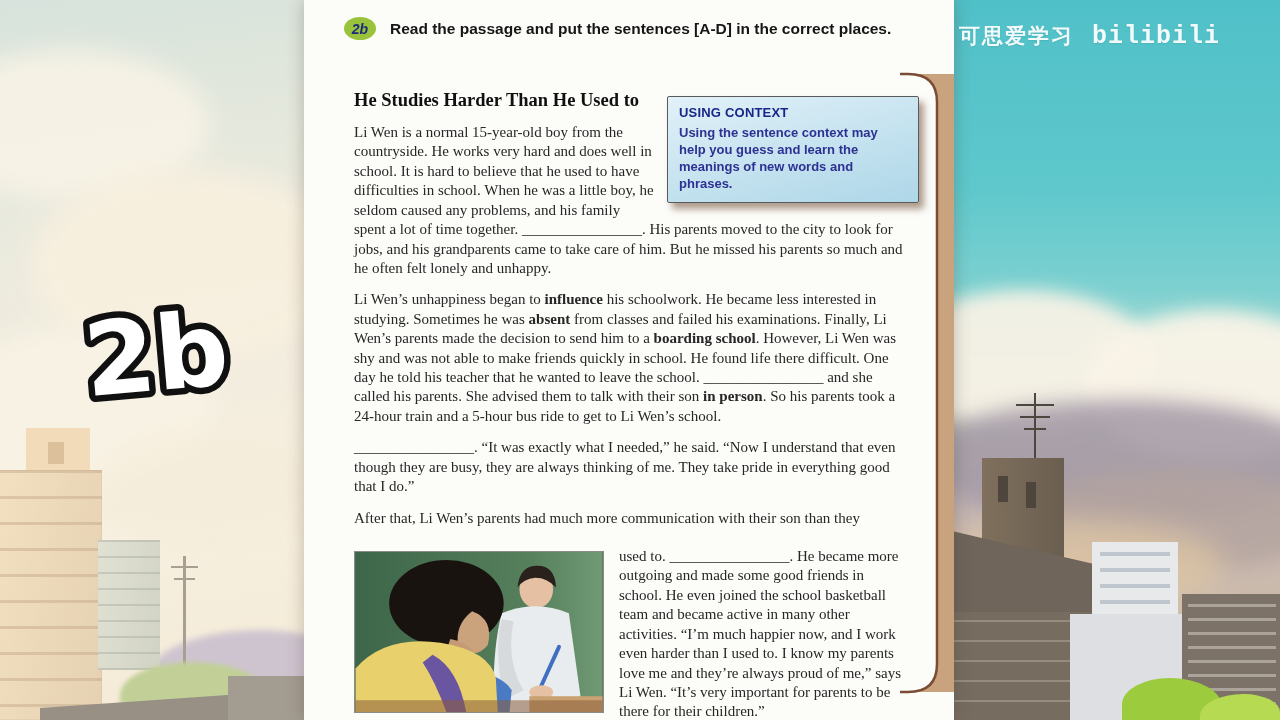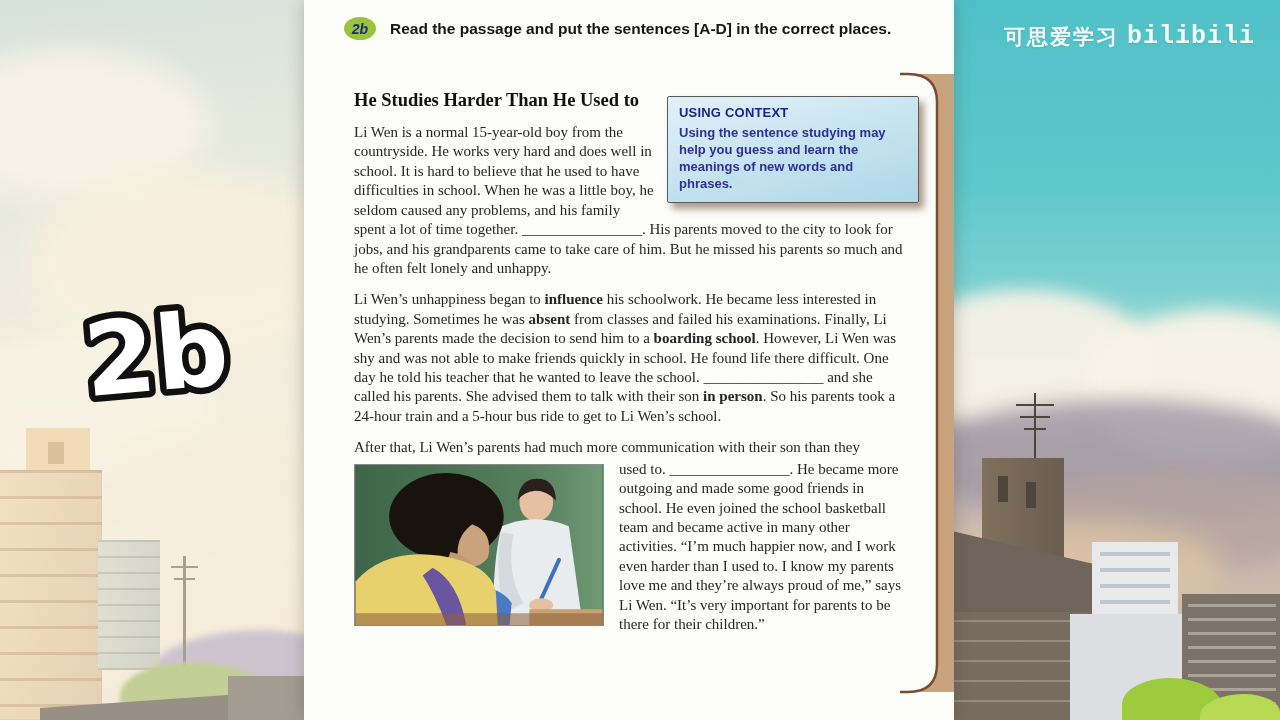--- a/index.html
+++ b/index.html
@@ -66,21 +66,21 @@
   .white2{position:absolute;left:116px;top:614px;width:118px;height:108px;background:#dddfe2;}
   .dark-r{position:absolute;left:228px;top:594px;width:100px;height:128px;background:#7c7268;}
   .dark-r:after{content:"";position:absolute;inset:10px 6px 0 6px;
     background:repeating-linear-gradient(to bottom,rgba(230,225,215,.45) 0 3px,transparent 3px 14px);}
   .tree-r1{position:absolute;left:168px;top:678px;width:100px;height:55px;background:#9ccb3e;
     border-radius:55% 60% 20% 25%;}
   .tree-r2{position:absolute;left:246px;top:694px;width:80px;height:40px;background:#b6da51;
     border-radius:60% 50% 20% 30%;}
 
   
-  .watermark{position:absolute;left:1004px;top:22px;display:flex;align-items:center;gap:8px;
+  .watermark{position:absolute;left:959px;top:22px;display:flex;align-items:flex-start;gap:18px;
     color:#fff;opacity:.93;z-index:5;text-shadow:0 1px 2px rgba(0,0,0,.08);}
   .wm-channel{font-size:21px;font-weight:bold;letter-spacing:2px;}
   .wm-logo{font-family:Liberation Mono, monospace;font-size:25px;font-weight:bold;letter-spacing:1px;}
 
   
   .big-label{position:absolute;left:66px;top:282px;width:180px;height:140px;z-index:5;}
 
   
   .page{position:absolute;left:304px;top:0;width:650px;height:720px;background:#fcfcf9;
     box-shadow:0 0 16px rgba(70,55,40,.3);}
@@ -98,21 +98,21 @@
     background:linear-gradient(165deg,#e2f1f8 0%,#c4e2ef 55%,#aed7e8 100%);
     border:1px solid #5a5a5a;border-radius:2px;
     box-shadow:5px 6px 7px rgba(110,75,50,.55);
     padding:8px 11px 9px;font-family:"Liberation Sans",sans-serif;}
   .tip-title{font-weight:bold;font-size:13px;color:#172688;margin-bottom:5px;letter-spacing:.2px;}
   .tip-body{font-weight:bold;font-size:13px;line-height:1.3;color:#2d3193;}
 
   .passage-title{font-size:18.5px;font-weight:bold;color:#101010;margin:50px 0 12px;}
   .para{font-size:15px;line-height:1.295;margin:0 0 12px;}
   .para b{font-weight:bold;}
-  .para-lead{margin-bottom:2px;}
+  .para-lead{margin-bottom:19px;}
   .photo-float{float:left;width:250px;height:162px;margin:4px 15px 2px 0;
     border:1px solid #8a8a8a;box-sizing:border-box;background:#46704f;}
   .photo-float svg{display:block;width:100%;height:100%;}
 </style>
 </head>
 <body>
 
 <div class="bg-left">
   <div class="sky"></div>
   <div class="cloud cl1"></div>
@@ -173,29 +173,30 @@
 
   <div class="exercise-header">
     <div class="badge">2b</div>
     <div class="instruction">Read the passage and put the sentences [A-D] in the correct places.</div>
   </div>
 
   <div class="content">
 
     <div class="tip-box">
       <div class="tip-title">USING CONTEXT</div>
-      <div class="tip-body">Using the sentence studying may help you guess and learn the meanings of new words and phrases.</div>
+      <div class="tip-body">Using the sentence context may help you guess and learn the meanings of new words and phrases.</div>
     </div>
 
     <h1 class="passage-title">He Studies Harder Than He Used to</h1>
 
     <p class="para"><span>Li Wen is a normal 15-year-old boy from the countryside. He works very hard and does well in school. It is hard to believe that he used to have difficulties in school. When he was a little boy, he seldom caused any problems, and his family spent a lot of time together. ________________. His parents moved to the city to look for jobs, and his grandparents came to take care of him. But he missed his parents so much and he often felt lonely and unhappy.</span></p>
 
     <p class="para"><span>Li Wen’s unhappiness began to </span><b>influence</b><span> his schoolwork. He became less interested in studying. Sometimes he was </span><b>absent</b><span> from classes and failed his examinations. Finally, Li Wen’s parents made the decision to send him to a </span><b>boarding school</b><span>. However, Li Wen was shy and was not able to make friends quickly in school. He found life there difficult. One day he told his teacher that he wanted to leave the school. ________________ and she called his parents. She advised them to talk with their son </span><b>in person</b><span>. So his parents took a 24-hour train and a 5-hour bus ride to get to Li Wen’s school.</span></p>
 
+    <p class="para"><span>________________. “It was exactly what I needed,” he said. “Now I understand that even though they are busy, they are always thinking of me. They take pride in everything good that I do.”</span></p>
 
     <p class="para para-lead"><span>After that, Li Wen’s parents had much more communication with their son than they</span></p>
 
     <p class="para">
       <span class="photo-float">
         <svg viewBox="0 0 250 162">
           <defs>
             <linearGradient id="board" x1="0" y1="0" x2="1" y2="0">
               <stop offset="0" stop-color="#3d664a"></stop>
               <stop offset="0.7" stop-color="#567f5c"></stop>

